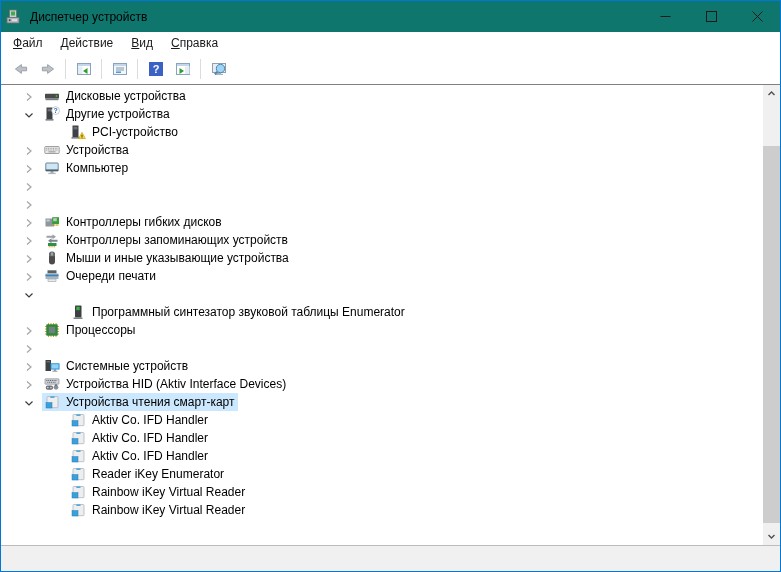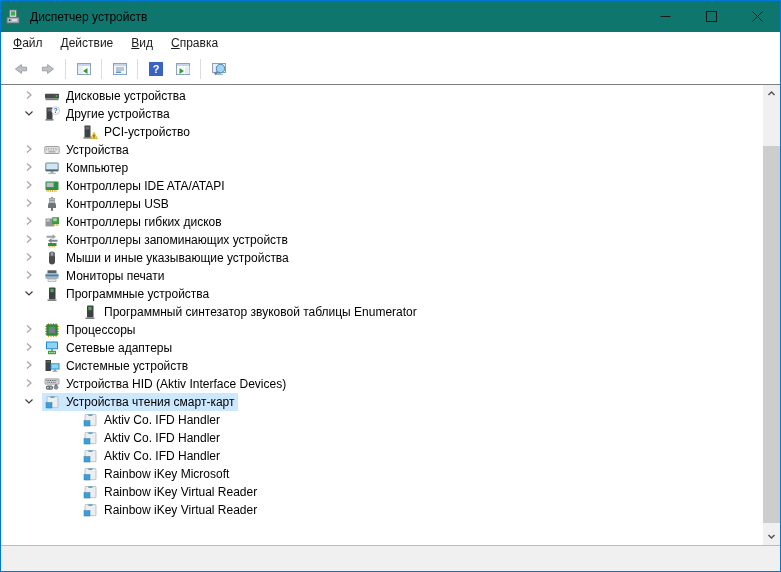--- a/index.html
+++ b/index.html
@@ -13,23 +13,23 @@
   .win-controls{margin-left:auto;display:flex;height:100%}
   .win-btn{width:46px;height:100%;display:flex;align-items:center;justify-content:center;cursor:default}
   .menubar{flex:0 0 21px;display:flex;align-items:flex-end;padding-left:3px}
   .menu-item{font-size:12px;padding:3px 9px;color:#1a1a1a}
   .toolbar{flex:0 0 31px;display:flex;align-items:center;padding-left:6px}
   .tb-btn{width:25px;height:25px;display:flex;align-items:center;justify-content:center;margin:0 1px}
   .tb-btn .icon{width:18px;height:18px}
   .tb-sep{width:1px;height:20px;background:#dcdcdc;margin:0 4px}
   .tree-panel{flex:1 1 auto;position:relative;border-top:1px solid #808080;border-bottom:1px solid #bcbcbc;background:#fff;overflow:hidden}
   .tree-content{padding-top:2px}
-  .tree-row{height:18px;display:flex;align-items:flex-start;font-size:12px;color:#000;white-space:nowrap}
+  .tree-row{height:18px;display:flex;align-items:flex-end;font-size:12px;color:#000;white-space:nowrap}
   .tree-row.level1{padding-left:20px}
-  .tree-row.level2{padding-left:58px}
+  .tree-row.level2{padding-left:46px}
   .chevron{width:16px;height:16px;flex:0 0 16px;margin-right:5px}
   .row-content{display:flex;align-items:center;height:18px;padding:0 4px 0 2px}
   .row-content.selected{background:var(--selection,#cce8ff)}
   .icon{display:inline-block;width:16px;height:16px;flex:0 0 16px}
   .row-content .icon{margin-right:6px}
   .label{white-space:nowrap}
   .scrollbar{position:absolute;top:0;right:0;bottom:0;width:17px;background:#f0f0f0}
   .sb-arrow{position:absolute;left:0;width:17px;height:17px;display:flex;align-items:center;justify-content:center}
   .sb-up{top:0}
   .sb-down{bottom:0}
@@ -253,56 +253,26 @@
             </span>
             <span class="label">Компьютер</span>
           </span>
         </div>
         <div class="tree-row level1">
           <span class="chevron">
             <svg viewBox="0 0 16 16">
               <path d="M6 4.5 L10 8 L6 11.5" fill="none" stroke="#a6a6a6" stroke-width="1.2"></path>
             </svg>
           </span>
-          <span class="row-content">
-            <span class="icon">
-              <svg viewBox="0 0 16 16">
-                <rect x="1.5" y="3.5" width="13" height="8.5" rx="0.6" fill="#2f8f46"></rect>
-                <rect x="2.6" y="4.6" width="7" height="4.5" fill="#b9c0c6"></rect>
-                <g fill="#d9a21b">
-                  <rect x="2.5" y="12" width="1" height="1.8"></rect>
-                  <rect x="4.3" y="12" width="1" height="1.8"></rect>
-                  <rect x="6.1" y="12" width="1" height="1.8"></rect>
-                  <rect x="7.9" y="12" width="1" height="1.8"></rect>
-                  <rect x="9.7" y="12" width="1" height="1.8"></rect>
-                  <rect x="11.5" y="12" width="1" height="1.8"></rect>
-                </g>
-              </svg>
-            </span>
-            <span class="label">Контроллеры IDE ATA/ATAPI</span>
-          </span>
-        </div>
-        <div class="tree-row level1">
-          <span class="chevron">
-            <svg viewBox="0 0 16 16">
-              <path d="M6 4.5 L10 8 L6 11.5" fill="none" stroke="#a6a6a6" stroke-width="1.2"></path>
-            </svg>
-          </span>
-          <span class="row-content">
-            <span class="icon">
-              <svg viewBox="0 0 16 16">
-                <circle cx="8" cy="1.6" r="0.9" fill="#3ab03a"></circle>
-                <rect x="5.3" y="2.5" width="5.4" height="4.5" fill="#c9ced4" stroke="#8a9098" stroke-width="0.7"></rect>
-                <rect x="6.5" y="3.6" width="1" height="1.6" fill="#5a6066"></rect>
-                <rect x="8.5" y="3.6" width="1" height="1.6" fill="#5a6066"></rect>
-                <path d="M4.6 7 L11.4 7 L12 9 L12 12 L4 12 L4 9 Z" fill="#6d747c"></path>
-                <rect x="7.2" y="12" width="1.6" height="2.8" fill="#4a4e52"></rect>
-              </svg>
-            </span>
-            <span class="label">Контроллеры USB</span>
+        </div>
+        <div class="tree-row level1">
+          <span class="chevron">
+            <svg viewBox="0 0 16 16">
+              <path d="M6 4.5 L10 8 L6 11.5" fill="none" stroke="#a6a6a6" stroke-width="1.2"></path>
+            </svg>
           </span>
         </div>
         <div class="tree-row level1">
           <span class="chevron">
             <svg viewBox="0 0 16 16">
               <path d="M6 4.5 L10 8 L6 11.5" fill="none" stroke="#a6a6a6" stroke-width="1.2"></path>
             </svg>
           </span>
           <span class="row-content">
             <span class="icon">
@@ -370,38 +340,28 @@
           </span>
           <span class="row-content">
             <span class="icon">
               <svg viewBox="0 0 16 16">
                 <rect x="3.5" y="2.3" width="9" height="3.2" fill="#5a6166"></rect>
                 <rect x="1.5" y="5.5" width="13" height="5.5" rx="0.5" fill="#aeb6bc"></rect>
                 <rect x="1.5" y="6.6" width="13" height="1.7" fill="#2f86c8"></rect>
                 <rect x="4" y="11" width="8" height="2.6" fill="#e8eaec" stroke="#9aa2a8" stroke-width="0.6"></rect>
               </svg>
             </span>
-            <span class="label">Мониторы печати</span>
+            <span class="label">Очереди печати</span>
           </span>
         </div>
         <div class="tree-row level1">
           <span class="chevron">
             <svg viewBox="0 0 16 16">
               <path d="M4.5 6.5 L8 10 L11.5 6.5" fill="none" stroke="#3b3b3b" stroke-width="1.2"></path>
             </svg>
-          </span>
-          <span class="row-content">
-            <span class="icon">
-              <svg viewBox="0 0 16 16">
-                <rect x="5" y="1.5" width="6.5" height="12" rx="0.8" fill="#3c4043"></rect>
-                <rect x="6.3" y="2.8" width="3.4" height="3.4" fill="#3fae49"></rect>
-                <rect x="3.5" y="13.5" width="9" height="1.4" fill="#70767c"></rect>
-              </svg>
-            </span>
-            <span class="label">Программные устройства</span>
           </span>
         </div>
         <div class="tree-row level2">
           <span class="chevron"></span>
           <span class="row-content">
             <span class="icon">
               <svg viewBox="0 0 16 16">
                 <rect x="5" y="1.5" width="6.5" height="12" rx="0.8" fill="#3c4043"></rect>
                 <rect x="6.3" y="2.8" width="3.4" height="3.4" fill="#3fae49"></rect>
                 <rect x="3.5" y="13.5" width="9" height="1.4" fill="#70767c"></rect>
@@ -443,36 +403,20 @@
             </span>
             <span class="label">Процессоры</span>
           </span>
         </div>
         <div class="tree-row level1">
           <span class="chevron">
             <svg viewBox="0 0 16 16">
               <path d="M6 4.5 L10 8 L6 11.5" fill="none" stroke="#a6a6a6" stroke-width="1.2"></path>
             </svg>
           </span>
-          <span class="row-content">
-            <span class="icon">
-              <svg viewBox="0 0 16 16">
-                <rect x="2" y="1.5" width="12" height="7.8" rx="0.5" fill="#1e88d2"></rect>
-                <rect x="3" y="2.5" width="10" height="5.8" fill="#8fd4f5"></rect>
-                <rect x="7" y="9.3" width="2" height="1.4" fill="#707880"></rect>
-                <rect x="4" y="10.8" width="8" height="3.4" fill="#35a035"></rect>
-                <g fill="#d9f0d9">
-                  <rect x="5.2" y="11.9" width="1.2" height="1.2"></rect>
-                  <rect x="7.4" y="11.9" width="1.2" height="1.2"></rect>
-                  <rect x="9.6" y="11.9" width="1.2" height="1.2"></rect>
-                </g>
-              </svg>
-            </span>
-            <span class="label">Сетевые адаптеры</span>
-          </span>
         </div>
         <div class="tree-row level1">
           <span class="chevron">
             <svg viewBox="0 0 16 16">
               <path d="M6 4.5 L10 8 L6 11.5" fill="none" stroke="#a6a6a6" stroke-width="1.2"></path>
             </svg>
           </span>
           <span class="row-content">
             <span class="icon">
               <svg viewBox="0 0 16 16">
@@ -579,21 +523,21 @@
         <div class="tree-row level2">
           <span class="chevron"></span>
           <span class="row-content">
             <span class="icon">
               <svg viewBox="0 0 16 16">
                 <rect x="3" y="2.5" width="11" height="11.2" rx="0.8" fill="#eceef0" stroke="#a8aeb4" stroke-width="0.7"></rect>
                 <rect x="6.3" y="2.5" width="4.2" height="1.3" fill="#2f9bd8"></rect>
                 <rect x="2" y="8.6" width="6" height="5.4" fill="#3aa0dc" stroke="#2a7db0" stroke-width="0.5"></rect>
               </svg>
             </span>
-            <span class="label">Rainbow iKey Microsoft</span>
+            <span class="label">Reader iKey Enumerator</span>
           </span>
         </div>
         <div class="tree-row level2">
           <span class="chevron"></span>
           <span class="row-content">
             <span class="icon">
               <svg viewBox="0 0 16 16">
                 <rect x="3" y="2.5" width="11" height="11.2" rx="0.8" fill="#eceef0" stroke="#a8aeb4" stroke-width="0.7"></rect>
                 <rect x="6.3" y="2.5" width="4.2" height="1.3" fill="#2f9bd8"></rect>
                 <rect x="2" y="8.6" width="6" height="5.4" fill="#3aa0dc" stroke="#2a7db0" stroke-width="0.5"></rect>

